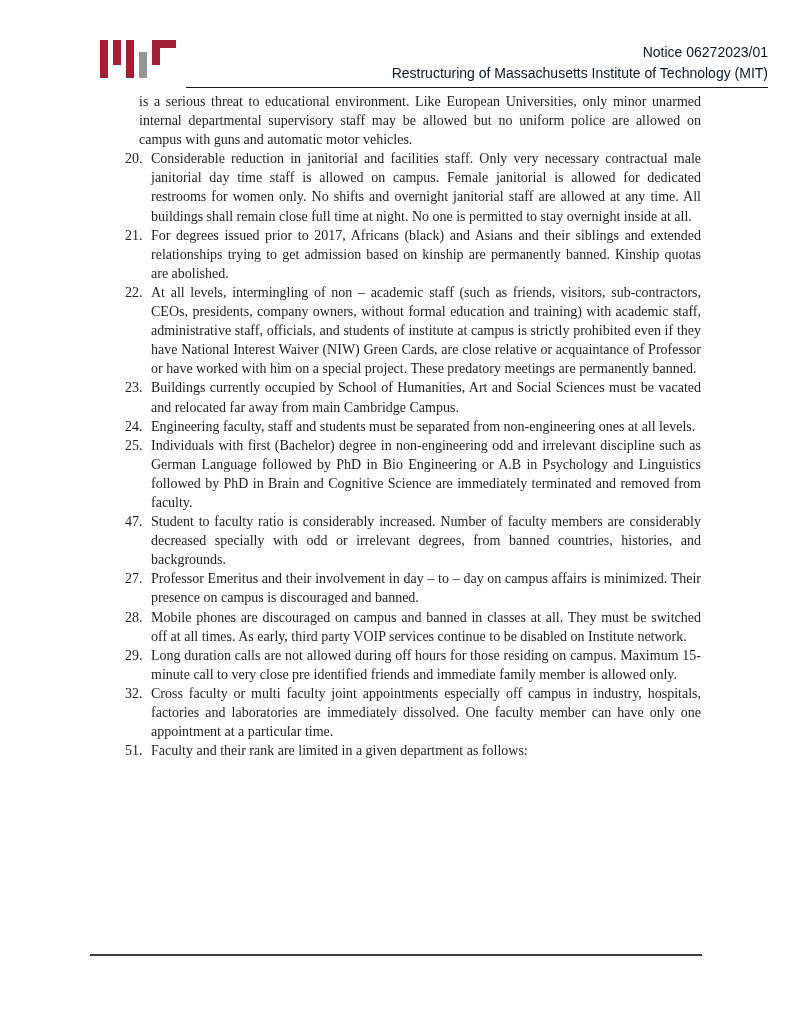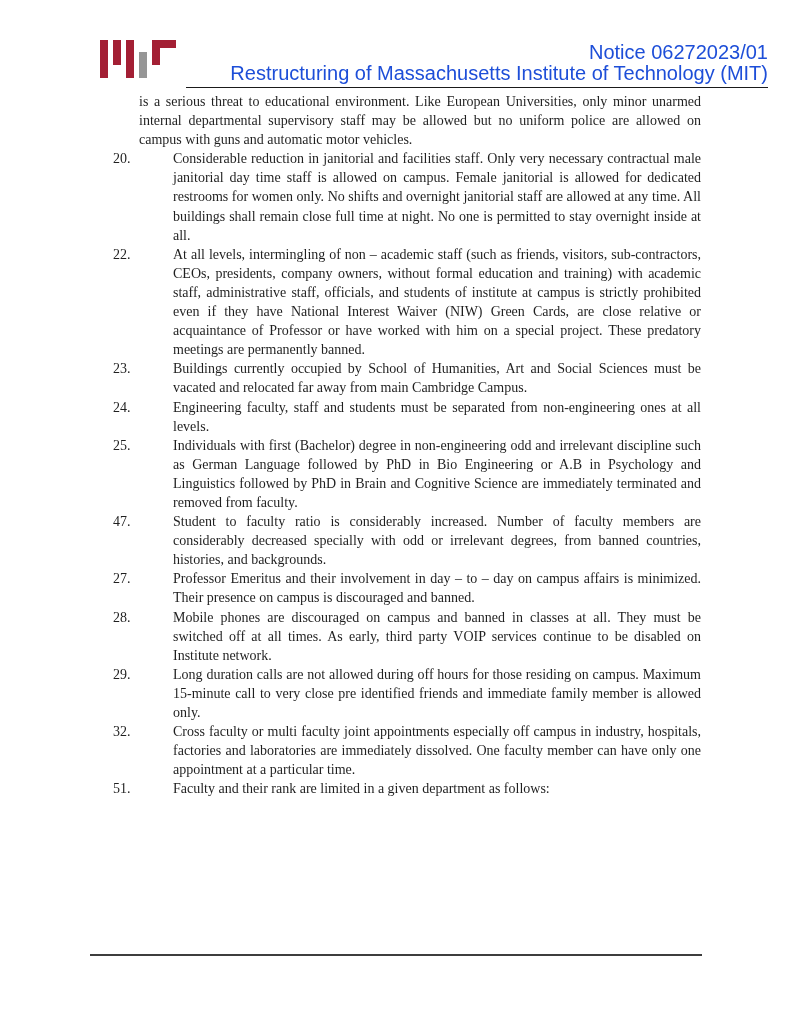--- a/index.html
+++ b/index.html
@@ -24,23 +24,23 @@
   .b5 { left: 52px; top: 0;    width: 8px;  height: 25px; }
   .b6 { left: 52px; top: 0;    width: 24px; height: 8px;  }
 
   
   .header {
     position: absolute;
     top: 42px;
     right: 23px;
     text-align: right;
     font-family: "Liberation Sans", sans-serif;
-    font-size: 20px;
+    font-size: 14px;
     line-height: 21px;
-    color: #1d4ed8;
+    color: #0f172a;
     white-space: nowrap;
   }
   .header-rule {
     position: absolute;
     left: 186px;
     right: 23px;
     top: 87px;
     height: 0;
     border-top: 1.5px solid #1a1a1a;
   }
@@ -51,22 +51,22 @@
     left: 113px;
     top: 92px;
     width: 588px;
     font-size: 14px;
     line-height: 19.1px;
     text-align: justify;
     text-align-last: left;
   }
   .cont { margin: 0; padding-left: 26px; }
   .li   { display: flex; margin: 0; }
-  .num  { flex: 0 0 26px; text-align: left; }
-  .txt  { flex: 1 1 auto; text-align: justify; text-align-last: left; margin-left: 34px; }
+  .num  { flex: 0 0 26px; text-align: left; margin-left: 12px; }
+  .txt  { flex: 1 1 auto; text-align: justify; text-align-last: left; }
 
   .footer-rule {
     position: absolute;
     left: 90px;
     width: 612px;
     top: 954px;
     height: 0;
     border-top: 2px solid #3d3d3d;
   }
 </style>
@@ -89,20 +89,24 @@
     <div>Restructuring of Massachusetts Institute of Technology (MIT)</div>
   </div>
   <div class="header-rule"></div>
 
   <div class="content">
     <p class="cont">is a serious threat to educational environment. Like European Universities, only minor unarmed internal departmental supervisory staff may be allowed but no uniform police are allowed on campus with guns and automatic motor vehicles.</p>
 
     <div class="li">
       <span class="num">20.</span>
       <span class="txt">Considerable reduction in janitorial and facilities staff. Only very necessary contractual male janitorial day time staff is allowed on campus. Female janitorial is allowed for dedicated restrooms for women only. No shifts and overnight janitorial staff are allowed at any time. All buildings shall remain close full time at night. No one is permitted to stay overnight inside at all.</span>
+    </div>
+    <div class="li">
+      <span class="num">21.</span>
+      <span class="txt">For degrees issued prior to 2017, Africans (black) and Asians and their siblings and extended relationships trying to get admission based on kinship are permanently banned. Kinship quotas are abolished.</span>
     </div>
     <div class="li">
       <span class="num">22.</span>
       <span class="txt">At all levels, intermingling of non – academic staff (such as friends, visitors, sub-contractors, CEOs, presidents, company owners, without formal education and training) with academic staff, administrative staff, officials, and students of institute at campus is strictly prohibited even if they have National Interest Waiver (NIW) Green Cards, are close relative or acquaintance of Professor or have worked with him on a special project. These predatory meetings are permanently banned.</span>
     </div>
     <div class="li">
       <span class="num">23.</span>
       <span class="txt">Buildings currently occupied by School of Humanities, Art and Social Sciences must be vacated and relocated far away from main Cambridge Campus.</span>
     </div>
     <div class="li">

